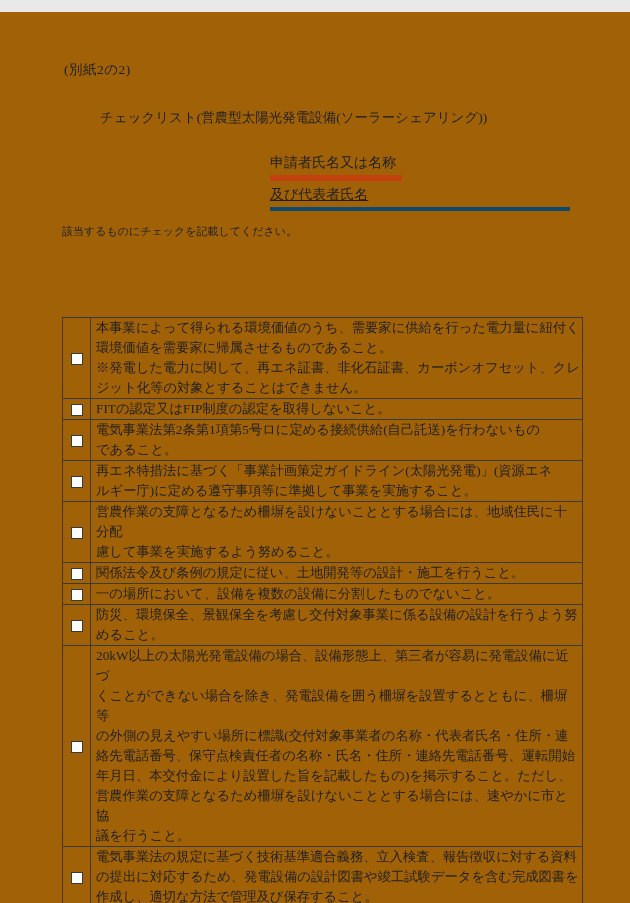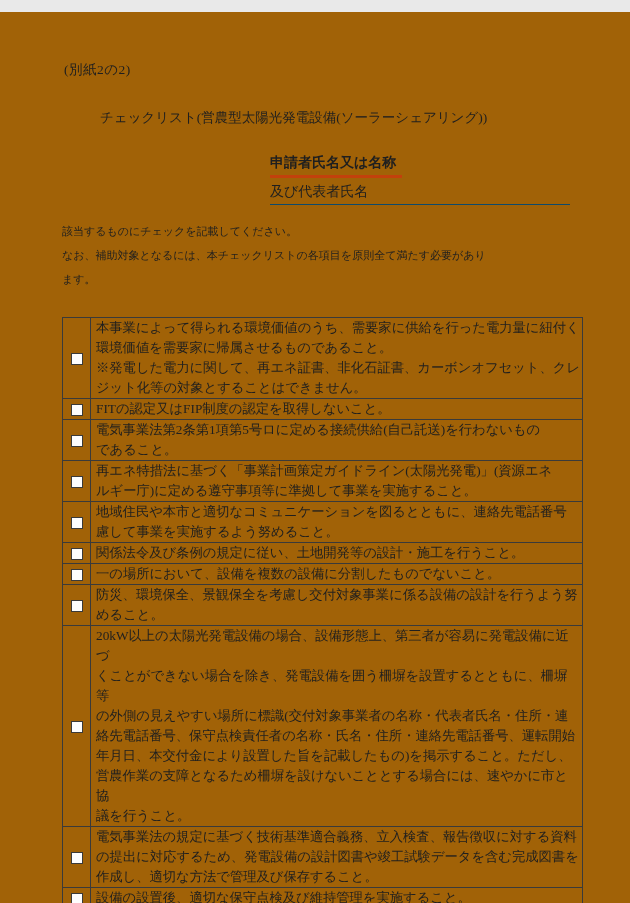--- a/index.html
+++ b/index.html
@@ -28,29 +28,29 @@
     white-space: nowrap;
   }
   .applicant-block {
     position: absolute;
     left: 270px;
     top: 142px;
     font-size: 14px;
   }
   .applicant-line1 {
     display: inline-block;
-    border-bottom: 3px solid #c2410c;
+    border-bottom: 6px solid #c2410c;
     padding: 0 6px 3px 0;
-    font-weight: bold;
   }
   .applicant-line2 {
     width: 300px;
-    border-bottom: 1px solid #0c4a6e;
+    border-bottom: 4px solid #0c4a6e;
     padding: 3px 0 3px 0;
     margin-top: 2px;
+    text-decoration: underline;
   }
   .instructions {
     position: absolute;
     left: 62px;
     top: 207px;
     width: 518px;
     font-size: 11px;
     line-height: 24px;
   }
   .instructions p {
@@ -99,22 +99,20 @@
 
   <div class="doc-title">チェックリスト(営農型太陽光発電設備(ソーラーシェアリング))</div>
 
   <div class="applicant-block">
     <div class="applicant-line1">申請者氏名又は名称</div>
     <div class="applicant-line2">及び代表者氏名</div>
   </div>
 
   <div class="instructions">
     <p> 該当するものにチェックを記載してください。</p>
-    <p> なお、補助対象となるには、本チェックリストの各項目を原則全て満たす必要があり
-ます。</p>
   </div>
 
   <table class="checklist">
     <tbody>
       <tr>
         <td class="cell-checkbox"><span class="checkbox-box"></span></td>
         <td class="cell-text">本事業によって得られる環境価値のうち、需要家に供給を行った電力量に紐付く
 環境価値を需要家に帰属させるものであること。
 ※発電した電力に関して、再エネ証書、非化石証書、カーボンオフセット、クレ
 ジット化等の対象とすることはできません。</td>
@@ -128,21 +126,21 @@
         <td class="cell-text">電気事業法第2条第1項第5号ロに定める接続供給(自己託送)を行わないもの
 であること。</td>
       </tr>
       <tr>
         <td class="cell-checkbox"><span class="checkbox-box"></span></td>
         <td class="cell-text">再エネ特措法に基づく「事業計画策定ガイドライン(太陽光発電)」(資源エネ
 ルギー庁)に定める遵守事項等に準拠して事業を実施すること。</td>
       </tr>
       <tr>
         <td class="cell-checkbox"><span class="checkbox-box"></span></td>
-        <td class="cell-text">地域住民や本市と適切なコミュニケーションを図るとともに、連絡先電話番号
+        <td class="cell-text">営農作業の支障となるため柵塀を設けないこととする場合には、地域住民に十分配
 慮して事業を実施するよう努めること。</td>
       </tr>
       <tr>
         <td class="cell-checkbox"><span class="checkbox-box"></span></td>
         <td class="cell-text">関係法令及び条例の規定に従い、土地開発等の設計・施工を行うこと。</td>
       </tr>
       <tr>
         <td class="cell-checkbox"><span class="checkbox-box"></span></td>
         <td class="cell-text">一の場所において、設備を複数の設備に分割したものでないこと。</td>
       </tr>

